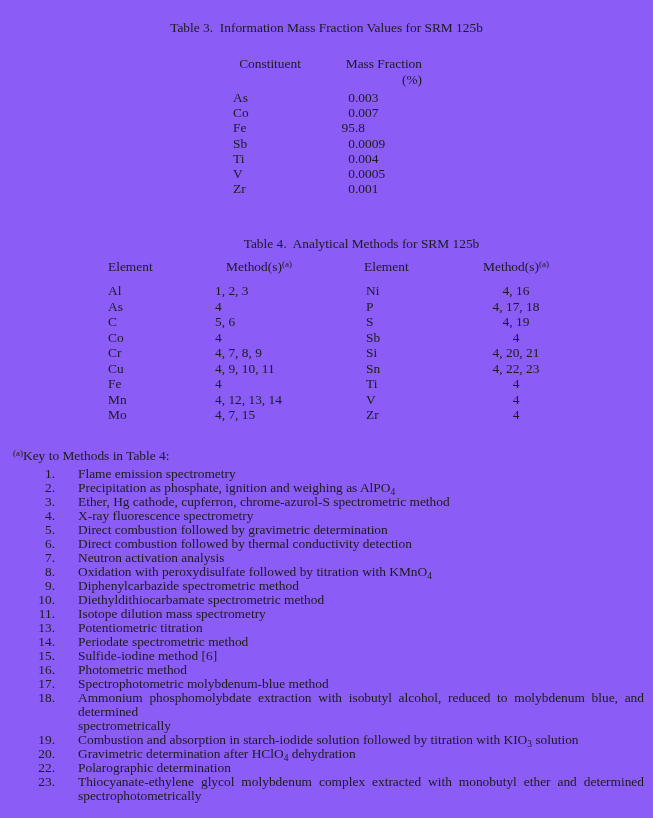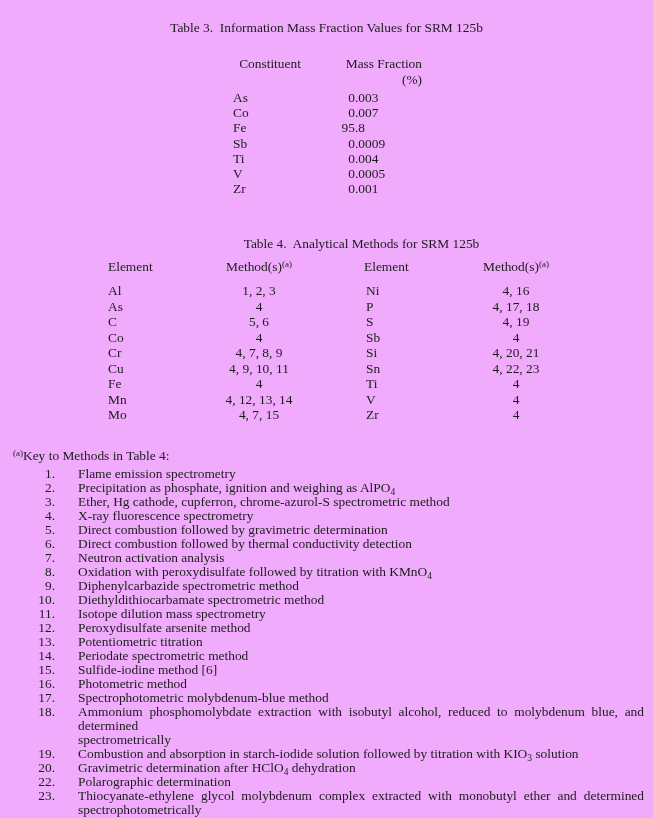--- a/index.html
+++ b/index.html
@@ -1,19 +1,19 @@
 <!DOCTYPE html>
 <html><head>
 <meta charset="utf-8">
 <style>
   html,body{margin:0;padding:0;background:#ffffff;}
   #page{
     position:relative;
     width:653px;height:818px;
-    background:#f0abfc;
+    background:#8b5cf6;
     font-family:"Liberation Serif","DejaVu Serif",serif;
     font-size:13.4px;
     color:#1c1c1c;
     overflow:hidden;
   }
   .abs{position:absolute;}
   .center{left:0;width:653px;text-align:center;}
   sup{font-size:9px;line-height:0;vertical-align:4px;}
   sub{font-size:9.5px;line-height:0;vertical-align:-3px;}
 
@@ -30,21 +30,21 @@
   
   #t4-title{top:236px;line-height:15px;margin-left:35px;}
   .t4h{top:259px;line-height:15px;}
   #t4h-1{left:108px;}
   #t4h-2{left:215px;width:88px;text-align:center;}
   #t4h-3{left:364px;}
   #t4h-4{left:472px;width:88px;text-align:center;}
   #t4-rows{top:283px;left:0;width:653px;}
   .t4-row{position:relative;height:15.5px;line-height:15.5px;}
   .t4-c1{position:absolute;left:108px;}
-  .t4-c2{position:absolute;left:215px;width:88px;text-align:center;}
+  .t4-c2{position:absolute;left:215px;width:88px;text-align:left;}
   .t4-c3{position:absolute;left:366px;}
   .t4-c4{position:absolute;left:472px;width:88px;text-align:center;}
 
   
   #key-heading{top:448px;left:13px;line-height:15px;}
   #key-items{top:467px;left:0;width:644px;}
   .key-item{display:flex;align-items:flex-start;}
   .key-num{flex:none;width:55px;text-align:right;line-height:14px;}
   .key-text{margin-left:23px;width:581px;line-height:14px;}
   .jline{display:block;text-align:justify;text-align-last:justify;}
@@ -194,24 +194,20 @@
       </div>
       <div class="key-item">
         <span class="key-num">10.</span>
         <div class="key-text">Diethyldithiocarbamate spectrometric method</div>
       </div>
       <div class="key-item">
         <span class="key-num">11.</span>
         <div class="key-text">Isotope dilution mass spectrometry</div>
       </div>
       <div class="key-item">
-        <span class="key-num">12.</span>
-        <div class="key-text">Peroxydisulfate arsenite method</div>
-      </div>
-      <div class="key-item">
         <span class="key-num">13.</span>
         <div class="key-text">Potentiometric titration</div>
       </div>
       <div class="key-item">
         <span class="key-num">14.</span>
         <div class="key-text">Periodate spectrometric method</div>
       </div>
       <div class="key-item">
         <span class="key-num">15.</span>
         <div class="key-text">Sulfide-iodine method [6]</div>

